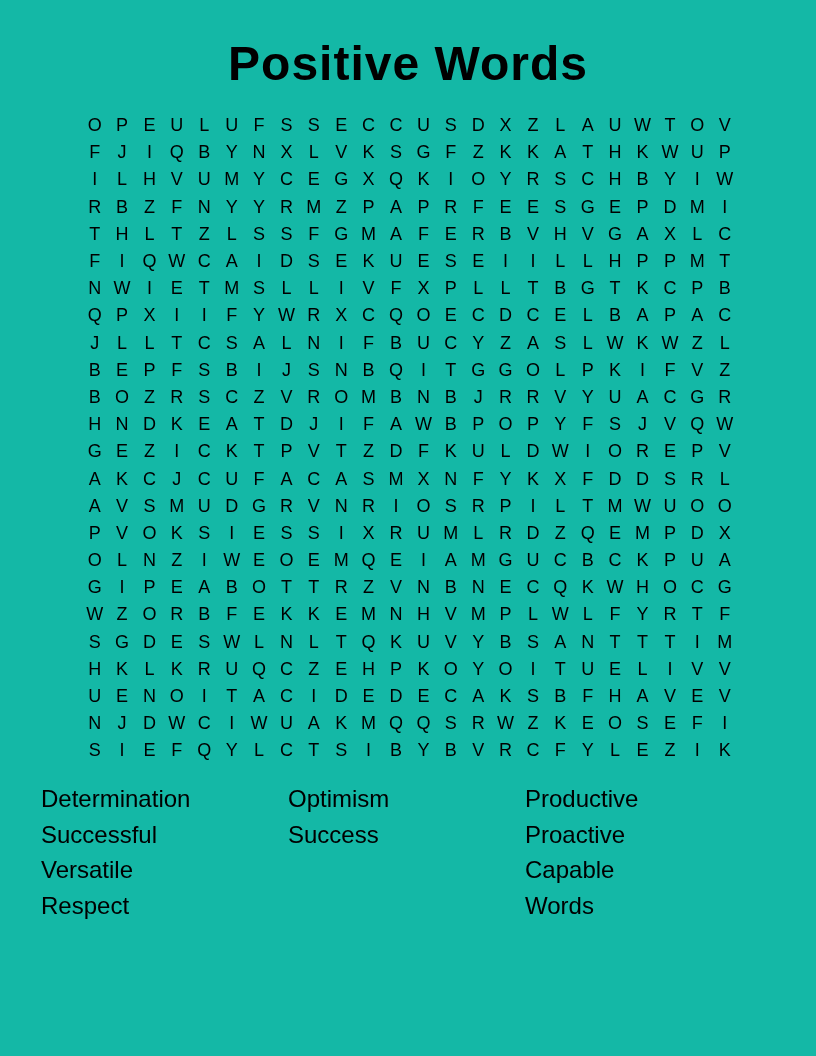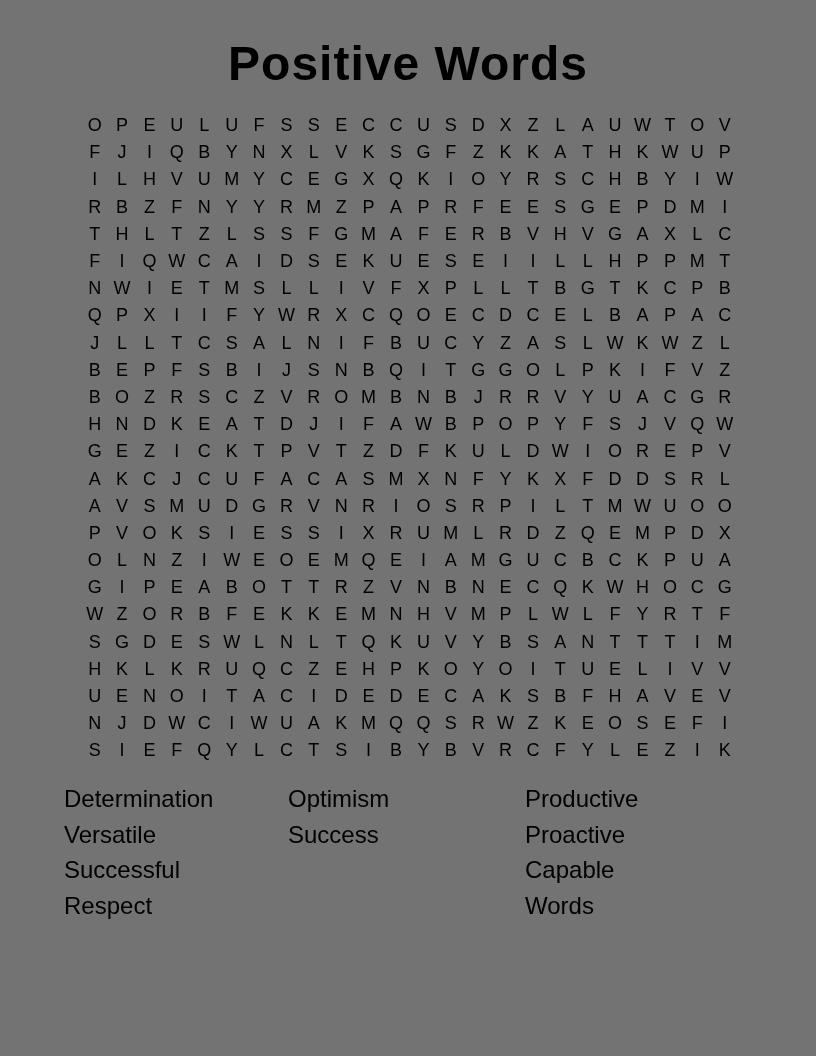--- a/index.html
+++ b/index.html
@@ -1,21 +1,21 @@
 <!DOCTYPE html>
 <html><head>
 <meta charset="utf-8">
 <style>
   * { margin: 0; padding: 0; box-sizing: border-box; }
   html, body { background: #ffffff; }
   .page {
     position: relative;
     width: 816px;
     height: 1056px;
-    background: #737373;
+    background: #14b8a6;
     overflow: hidden;
     font-family: "Liberation Sans", sans-serif;
     color: #000000;
   }
   .title {
     position: absolute;
     top: 36px;
     left: 0;
     width: 100%;
     text-align: center;
@@ -46,21 +46,21 @@
     position: absolute;
     top: 781px;
     left: 0;
     width: 100%;
     height: 180px;
   }
   .word-col {
     position: absolute;
     top: 0;
   }
-  .word-col-1 { left: 64px; }
+  .word-col-1 { left: 41px; }
   .word-col-2 { left: 288px; }
   .word-col-3 { left: 525px; }
   .word {
     height: 35.6px;
     line-height: 35.6px;
     font-size: 24px;
     font-weight: 500;
     white-space: nowrap;
     color: #000000;
   }
@@ -644,22 +644,22 @@
       <span class="cell">Y</span>
       <span class="cell">L</span>
       <span class="cell">E</span>
       <span class="cell">Z</span>
       <span class="cell">I</span>
       <span class="cell">K</span>
     </div>
   <div class="word-list" id="word-list">
     <div class="word-col word-col-1">
         <div class="word">Determination</div>
+        <div class="word">Successful</div>
         <div class="word">Versatile</div>
-        <div class="word">Successful</div>
         <div class="word">Respect</div>
       </div>
     <div class="word-col word-col-2">
         <div class="word">Optimism</div>
         <div class="word">Success</div>
       </div>
     <div class="word-col word-col-3">
         <div class="word">Productive</div>
         <div class="word">Proactive</div>
         <div class="word">Capable</div>

